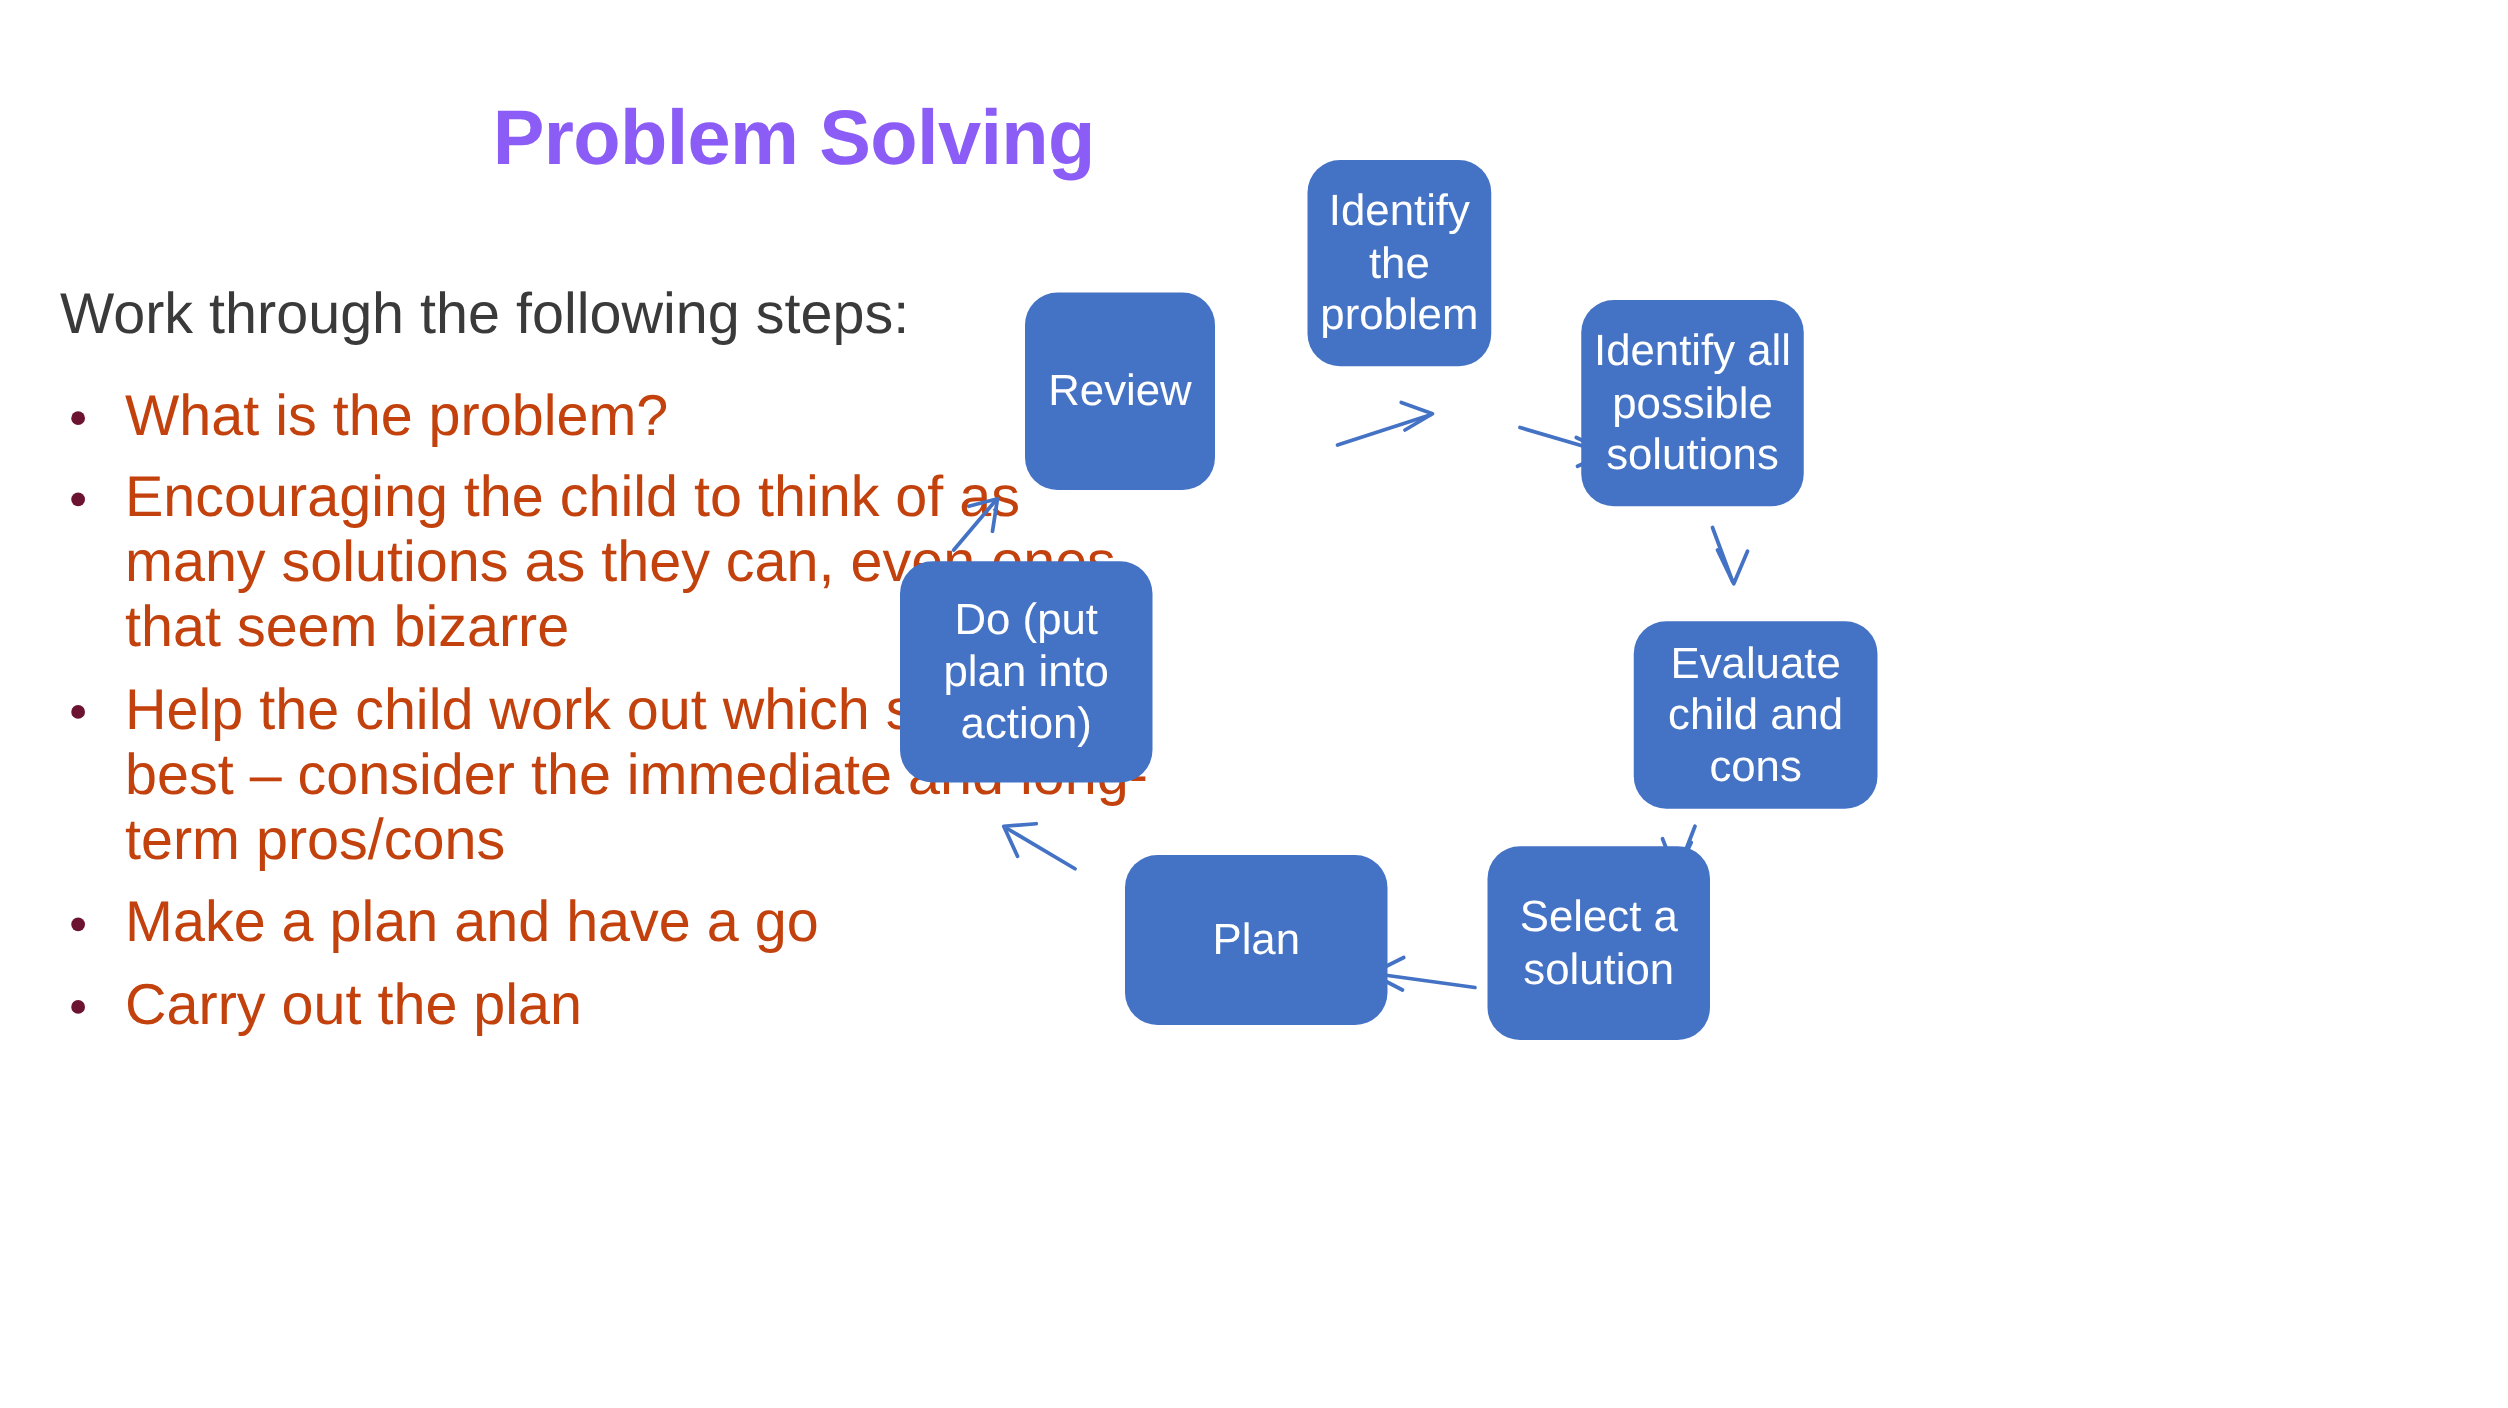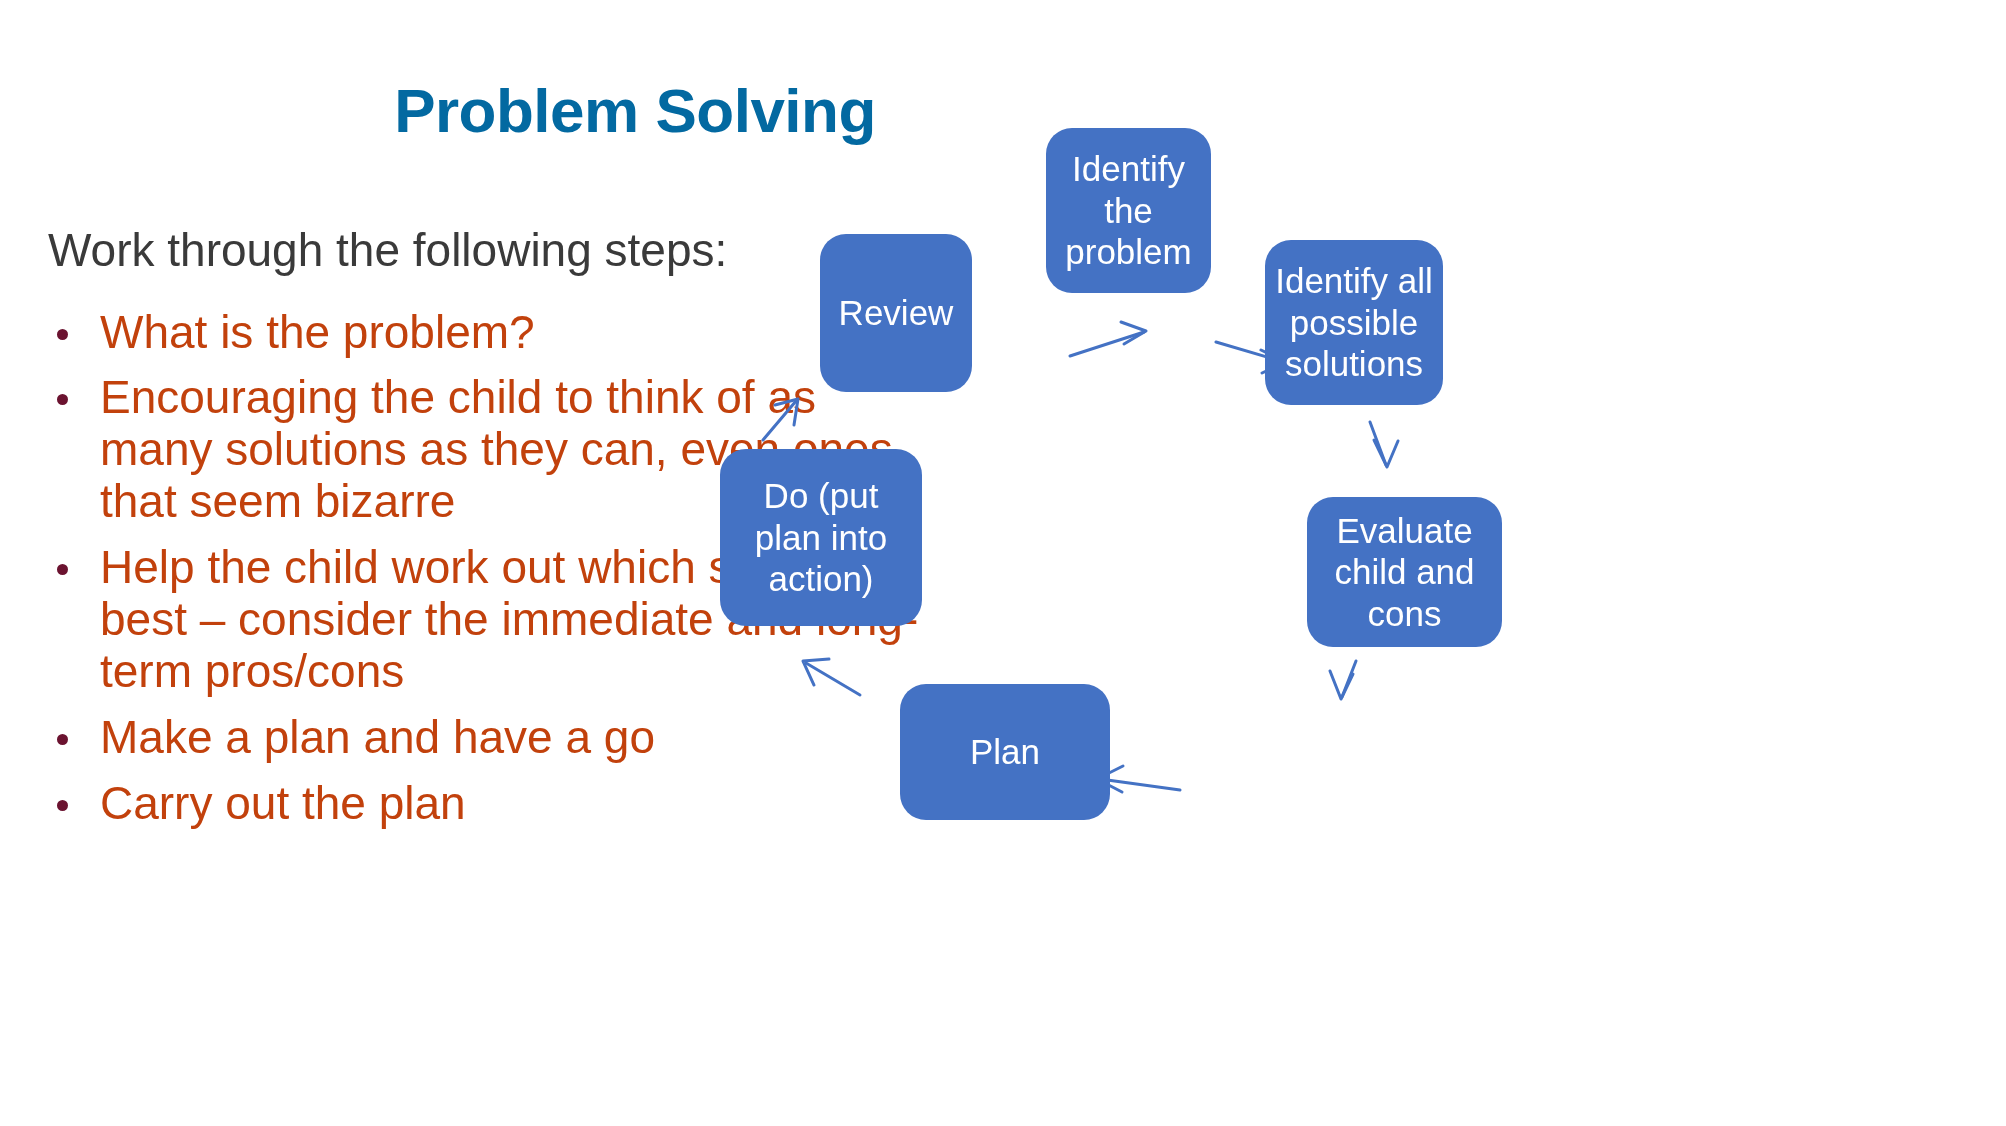--- a/index.html
+++ b/index.html
@@ -20,21 +20,21 @@
   .slide-title {
     position: absolute;
     left: 0;
     top: 78px;
     width: 1270px;
     text-align: center;
     font-family: "Liberation Sans", sans-serif;
     font-weight: bold;
     font-size: 62px;
     line-height: 1.05;
-    color: #0369a1;
+    color: #8b5cf6;
     letter-spacing: -0.5px;
   }
 
   
   .left-col {
     position: absolute;
     left: 48px;
     top: 225px;
     width: 880px;
   }
@@ -86,21 +86,21 @@
     align-items: center;
     justify-content: center;
     text-align: center;
     font-family: "Liberation Sans", sans-serif;
     font-size: 35px;
     line-height: 1.19;
     box-sizing: border-box;
     padding: 6px;
   }
   
-  .node-identify-problem   { left: 146px;  top: 18px;   width: 165px; height: 165px; }
+  .node-identify-problem   { left: 146px;  top: 18px;   width: 147px; height: 165px; }
   .node-identify-solutions { left: 365px;  top: 130px;  width: 178px; height: 165px; }
   .node-evaluate           { left: 407px;  top: 387px;  width: 195px; height: 150px; }
   .node-select             { left: 290px;  top: 567px;  width: 178px; height: 155px; }
   .node-plan               { left: 0px;    top: 574px;  width: 210px; height: 136px; }
   .node-do                 { left: -180px; top: 339px;  width: 202px; height: 177px; }
   .node-review             { left: -80px;  top: 124px;  width: 152px; height: 158px; }
 
   .arrow-layer {
     position: absolute;
     left: -220px;
@@ -183,20 +183,21 @@
       </g>
     </g>
   </svg>
 
   <div class="node node-identify-problem">Identify the problem</div>
 
   <div class="node node-identify-solutions">Identify all possible solutions</div>
 
   <div class="node node-evaluate">Evaluate child and cons</div>
 
+  <div class="node node-select">Select a solution</div>
 
   <div class="node node-plan">Plan</div>
 
   <div class="node node-do">Do (put plan into action)</div>
 
   <div class="node node-review">Review</div>
 
 </div>
 
 </body></html>

